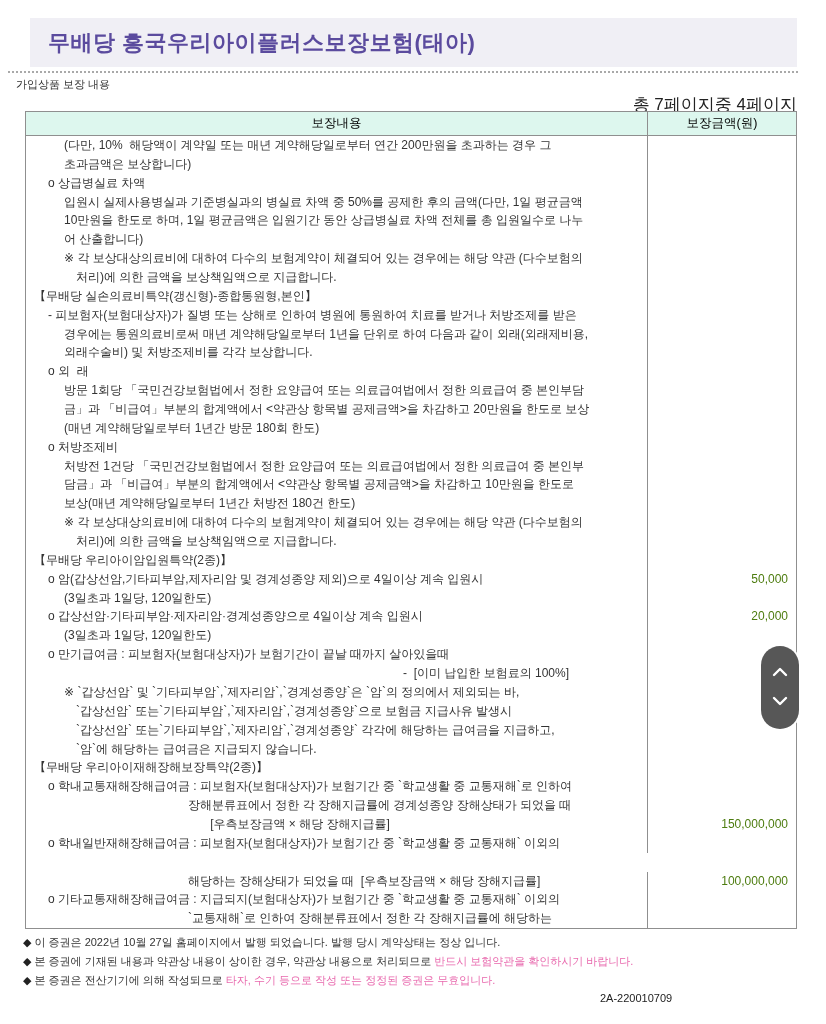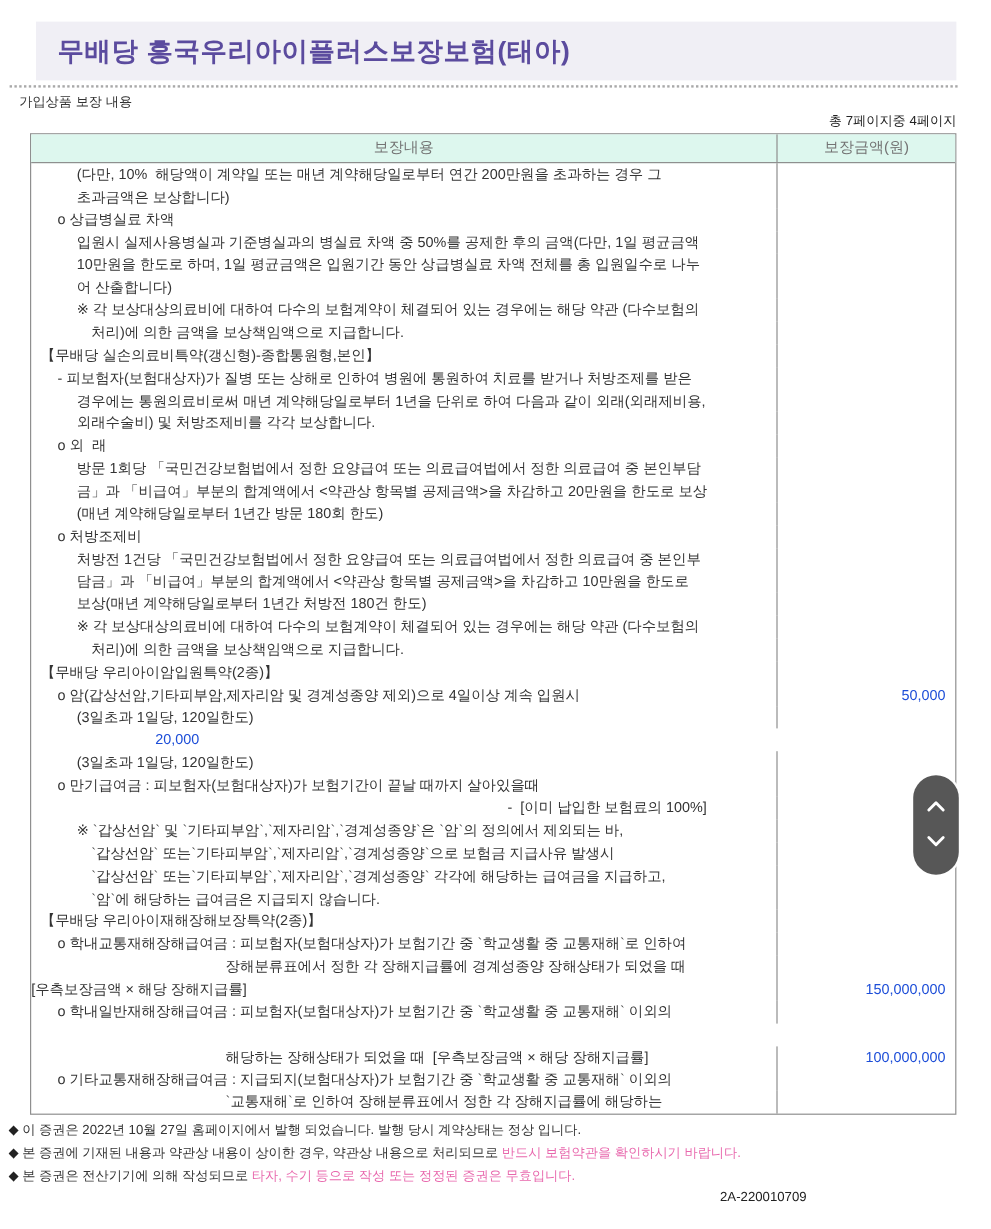--- a/index.html
+++ b/index.html
@@ -6,43 +6,43 @@
   .page{
     position:relative;width:826px;height:1024px;background:#ffffff;overflow:hidden;
     font-family:"Liberation Sans","DejaVu Sans",sans-serif;color:#333;text-decoration:underline;
   }
   
   .title-band{position:absolute;left:30px;top:18px;width:767px;height:49px;background:#f0eff5;}
   .title-text{position:absolute;left:18px;top:50%;transform:translateY(-50%);
     font-size:22px;font-weight:bold;color:#5b4b9e;letter-spacing:0.5px;white-space:nowrap;}
   .dotline{position:absolute;left:8px;top:71px;width:790px;border-top:2px dotted #a9a9a9;height:0;}
   .section-label{position:absolute;left:16px;top:77px;font-size:11px;color:#333;}
-  .page-indicator{position:absolute;left:25px;top:93px;width:772px;text-align:right;font-size:11px;color:#222;}
+  .page-indicator{position:absolute;left:25px;top:93px;width:772px;text-align:right;font-size:17px;color:#222;}
 
   
   .ctable{position:absolute;left:25px;top:111px;width:772px;border:1px solid #8f8f8f;background:#fff;box-sizing:border-box;}
-  .thead{display:flex;height:23px;background:#ddf7ee;border-bottom:1px solid #8f8f8f;font-size:12.5px;color:#737373;}
+  .thead{display:flex;height:23px;background:#ddf7ee;border-bottom:1px solid #8f8f8f;font-size:12.5px;color:#000000;}
   .th1{flex:1;border-right:1px solid #8f8f8f;display:flex;align-items:center;justify-content:center;}
   .th2{width:148px;display:flex;align-items:center;justify-content:center;}
   .trow{display:flex;height:18.86px;font-size:12px;color:#333;}
   .c1{flex:1;border-right:1px solid #8f8f8f;white-space:pre;overflow:hidden;line-height:18.86px;box-sizing:border-box;}
-  .c2{width:148px;text-align:right;padding-right:8px;line-height:18.86px;box-sizing:border-box;font-size:12px;color:#1d4ed8;}
+  .c2{width:148px;text-align:right;padding-right:8px;line-height:18.86px;box-sizing:border-box;font-size:12px;color:#4d7c0f;}
   .i0{padding-left:8px}.i1{padding-left:22px}.i2{padding-left:38px}.i3{padding-left:50px}.i4{padding-left:162px}
-  .r1{text-align:right;padding-right:58px}.r2{text-align:left;padding-right:73px}
+  .r1{text-align:right;padding-right:78px}.r2{text-align:center;padding-right:73px}
 
   
   .scroll-pill{position:absolute;left:761px;top:646px;width:38px;height:83px;background:#575757;
     border-radius:19px;display:flex;flex-direction:column;align-items:center;justify-content:center;
     gap:13px;box-shadow:0 0 0 2px rgba(255,255,255,0.95);}
   .scroll-btn{width:22px;height:16px;display:flex;align-items:center;justify-content:center;
     background:transparent;border:none;padding:0;cursor:pointer;}
 
   
   .footer{position:absolute;left:7px;top:933px;width:790px;font-size:11px;color:#333;}
-  .fnote{height:19px;line-height:19px;white-space:pre;overflow:hidden;}
+  .fnote{height:19px;line-height:19px;white-space:pre;overflow:hidden;margin-left:16px;}
   .bullet{color:#222;}
   .pink{color:#e868ad;}
   .doc-code{position:absolute;left:600px;top:992px;font-size:11px;color:#222;}
 </style>
 </head>
 <body>
 
 <div class="page">
 
   <div class="title-band">
@@ -155,20 +155,21 @@
         </div>
         <div class="trow">
           <div class="c1 i1">o 암(갑상선암,기타피부암,제자리암 및 경계성종양 제외)으로 4일이상 계속 입원시</div>
           <div class="c2">50,000</div>
         </div>
         <div class="trow">
           <div class="c1 i2">(3일초과 1일당, 120일한도)</div>
           <div class="c2"></div>
         </div>
         <div class="trow">
+          <div class="c1 i1">o 갑상선암·기타피부암·제자리암·경계성종양으로 4일이상 계속 입원시</div>
           <div class="c2">20,000</div>
         </div>
         <div class="trow">
           <div class="c1 i2">(3일초과 1일당, 120일한도)</div>
           <div class="c2"></div>
         </div>
         <div class="trow">
           <div class="c1 i1">o 만기급여금 : 피보험자(보험대상자)가 보험기간이 끝날 때까지 살아있을때</div>
           <div class="c2"></div>
         </div>

